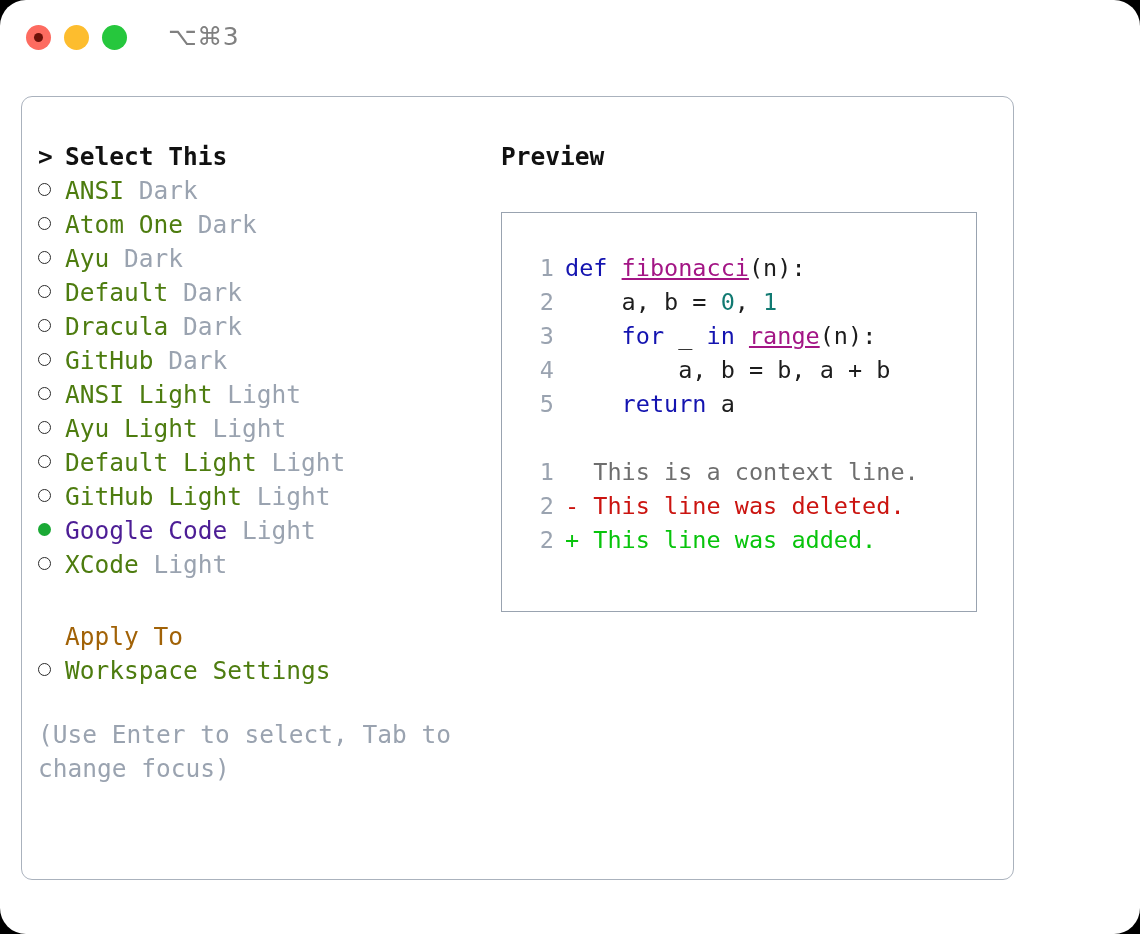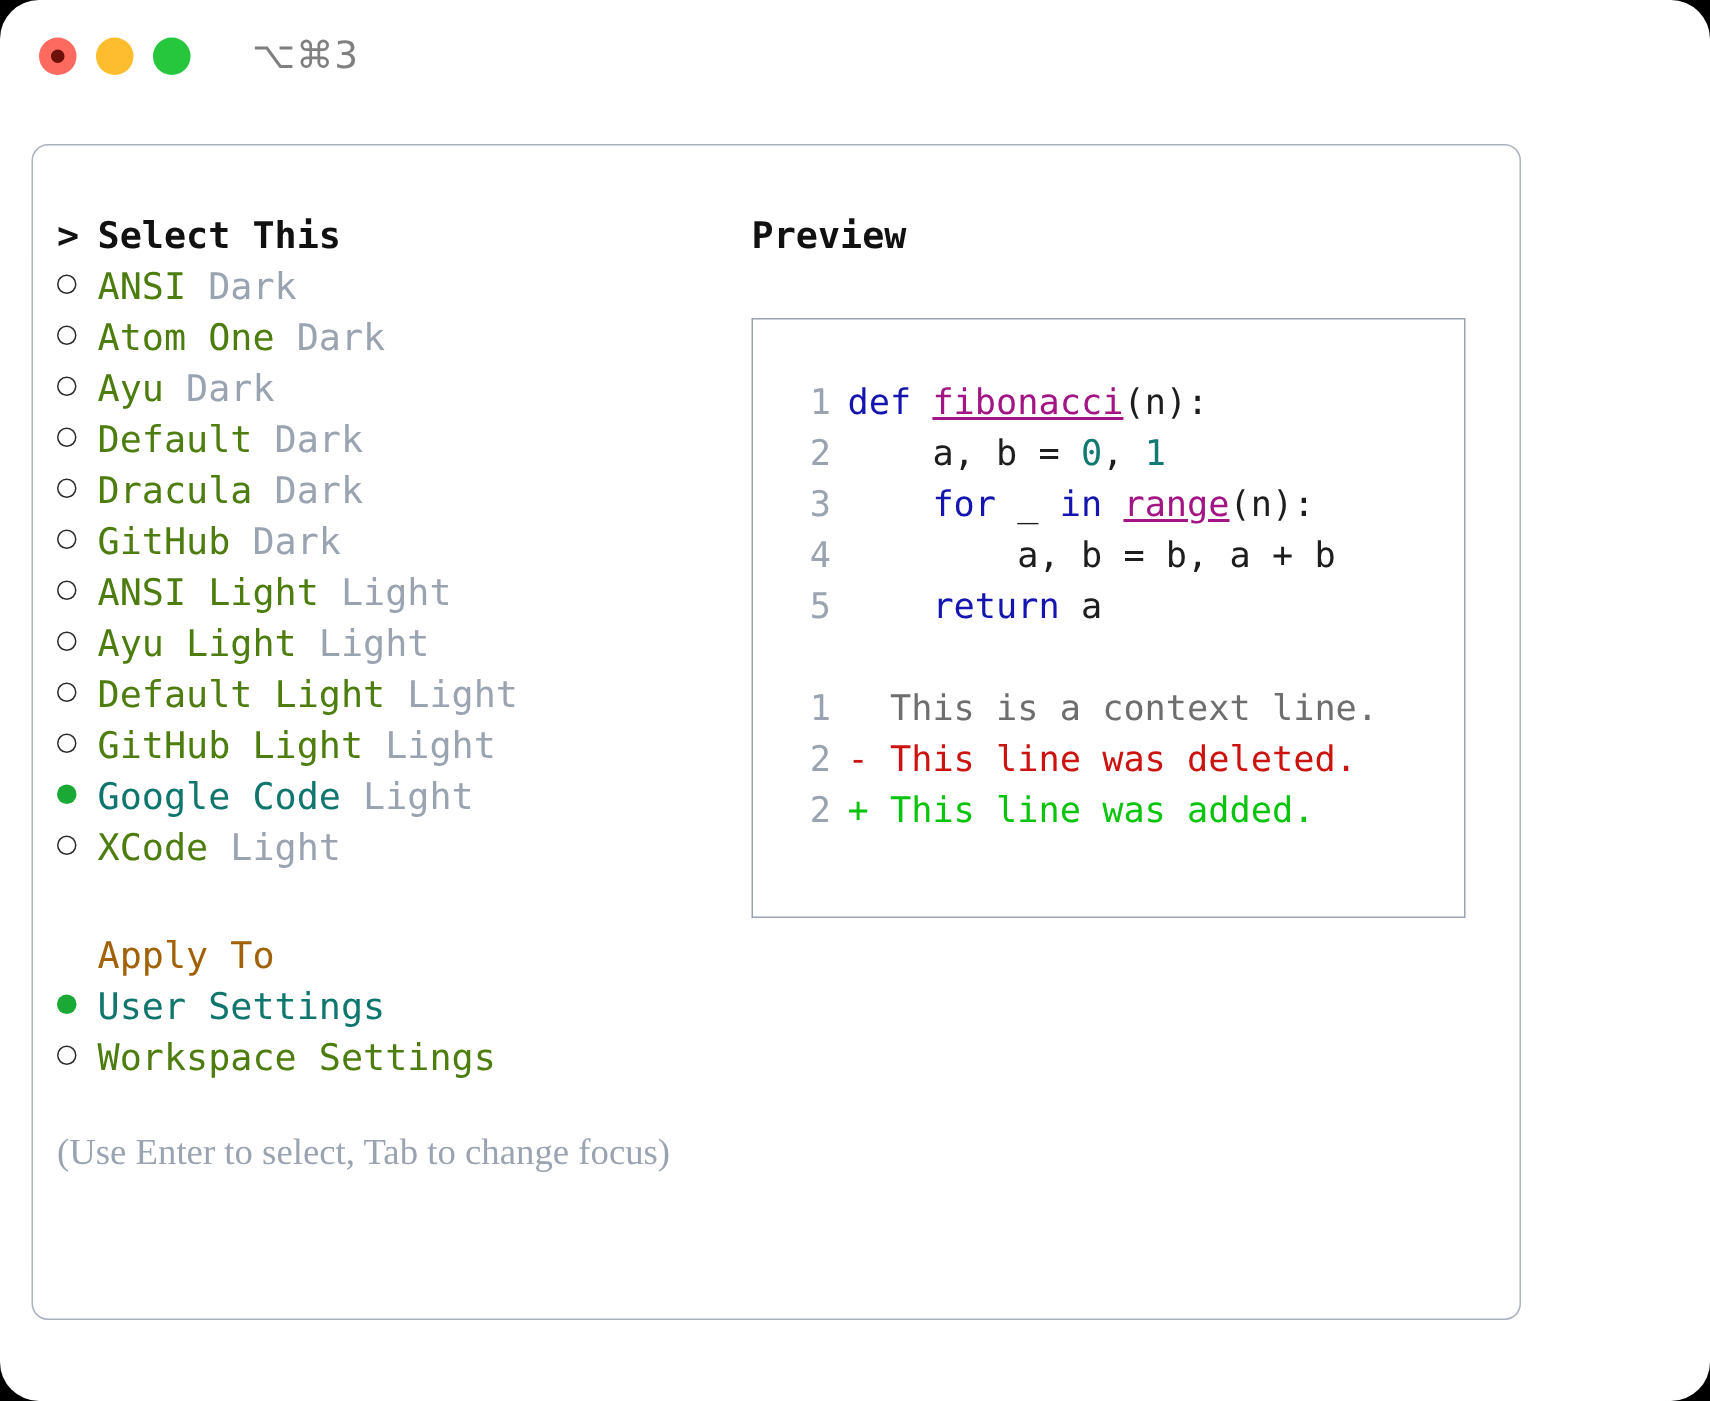--- a/index.html
+++ b/index.html
@@ -119,35 +119,34 @@
     top: -16px;
     width: 13px;
     height: 13px;
     border-radius: 50%;
     box-sizing: border-box;
   }
   .bullet-hollow { border: 1.7px solid #2b2b2b; background: transparent; }
   .bullet-filled { background: #1aa935; border: none; }
 
   .name      { color: #4d7c0f; }
-  .name.sel  { color: #0f766e; }
+  .name.sel  { color: #4c1d95; }
   .tag       { color: #9aa3b0; }
   .head      { color: #111111; font-weight: bold; }
   .subhead   { color: #a16207; }
 
   .spacer-lg { height: 38px; }
 
   .hint {
     margin-top: 30px;
     font-size: 24.5px;
     line-height: 34px;
     color: #9aa3b0;
     width: 420px;
     word-spacing: 0px;
-    font-family: Liberation Serif, serif;
   }
 
   
   .right-col {
     position: absolute;
     left: 479px;
     top: 43px;
     width: 495px;
   }
   .preview-label {
@@ -235,21 +234,20 @@
         </div>
 
       <div class="spacer-lg"></div>
 
       <div class="row">
         <span class="marker"> </span>
         <span class="subhead">Apply To</span>
       </div>
 
       <div id="apply-to-list">
-          <div class="row"><span class="bullet-wrap"><span class="bullet-filled"></span></span><span class="name sel">User Settings</span></div>
           <div class="row"><span class="bullet-wrap"><span class="bullet-hollow"></span></span><span class="name">Workspace Settings</span></div>
         </div>
 
       <div class="hint">(Use Enter to select, Tab to change focus)</div>
     </div>
 
     <div class="right-col">
       <div class="preview-label">Preview</div>
 
       <div class="code-box">

